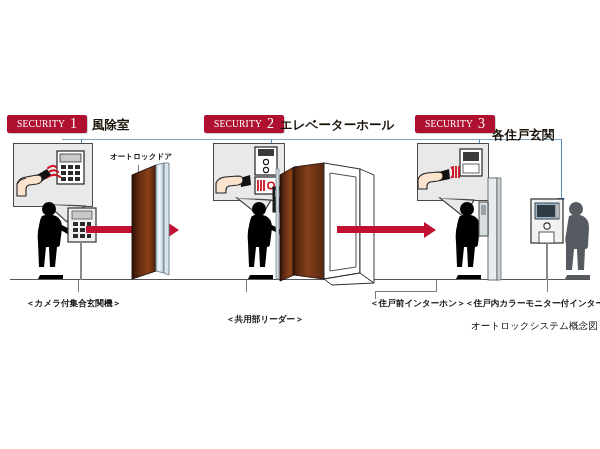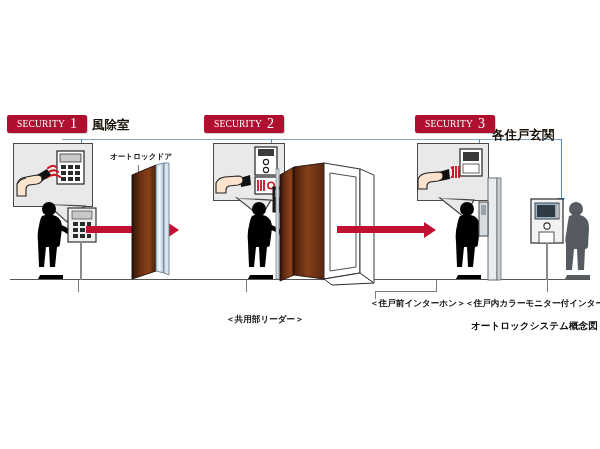--- a/index.html
+++ b/index.html
@@ -38,21 +38,21 @@
   .rarrow-head{position:absolute;width:0;height:0;
                border-top:8px solid transparent;border-bottom:8px solid transparent;
                border-left:12px solid #C11032;}
 
   
   .groundline{position:absolute;height:1.4px;background:#555;}
 
   
   .cap{position:absolute;font-size:8.6px;color:#121212;white-space:nowrap;
        font-family:"DejaVu Sans","Liberation Sans",sans-serif;font-weight:bold;}
-  .caption-title{position:absolute;font-size:9.6px;color:#0d0d0d;font-weight:bold;
+  .caption-title{position:absolute;font-size:9.6px;color:#0d0d0d;font-weight:normal;
        font-family:"DejaVu Sans","Liberation Sans",sans-serif;white-space:nowrap;}
   .leader{position:absolute;background:#7a7a7a;}
 
   .devlabel{position:absolute;font-size:7.6px;color:#111;white-space:nowrap;
        font-family:"DejaVu Sans","Liberation Sans",sans-serif;font-weight:bold;text-align:center;}
 
   svg{display:block;overflow:visible;}
 </style>
 </head>
 <body>
@@ -76,20 +76,21 @@
   <div class="badge" style="left:7px;top:115px;width:70px;">
     <span class="bt">SECURITY</span>
     <span class="bn">1</span>
   </div>
   <div class="zone" style="left:92px;top:117px;">風除室</div>
 
   <div class="badge" style="left:204px;top:115px;width:70px;">
     <span class="bt">SECURITY</span>
     <span class="bn">2</span>
   </div>
+  <div class="zone" style="left:280px;top:117px;">エレベーターホール</div>
 
   <div class="badge" style="left:415px;top:115px;width:70px;">
     <span class="bt">SECURITY</span>
     <span class="bn">3</span>
   </div>
   <div class="zone" style="left:492px;top:127px;">各住戸玄関</div>
 
   <div class="bubble" style="left:13px;top:143px;width:78px;height:62px;">
     <svg width="76" height="60" viewBox="0 0 76 60">
 
@@ -314,19 +315,20 @@
     </g>
   </svg>
 
   <div class="leader" style="left:78px;top:280px;width:1.2px;height:12px;"></div>
   <div class="leader" style="left:246px;top:280px;width:1.2px;height:12px;"></div>
   <div class="leader" style="left:375px;top:291px;width:62px;height:1.2px;"></div>
   <div class="leader" style="left:375px;top:291px;width:1.2px;height:8px;"></div>
   <div class="leader" style="left:436px;top:280px;width:1.2px;height:12px;"></div>
   <div class="leader" style="left:547px;top:280px;width:1.2px;height:12px;"></div>
 
+  <div class="cap" style="left:26px;top:298px;">＜カメラ付集合玄関機＞</div>
   <div class="cap" style="left:226px;top:298px;margin-top:16px;">＜共用部リーダー＞</div>
   <div class="cap" style="left:370px;top:298px;text-align:center;">＜住戸前インターホン＞</div>
   <div class="cap" style="left:465px;top:298px;">＜住戸内カラーモニター付インターホン＞</div>
 
   <div class="caption-title" style="left:471px;top:320px;">オートロックシステム概念図</div>
 
 </div>
 
 </body></html>

